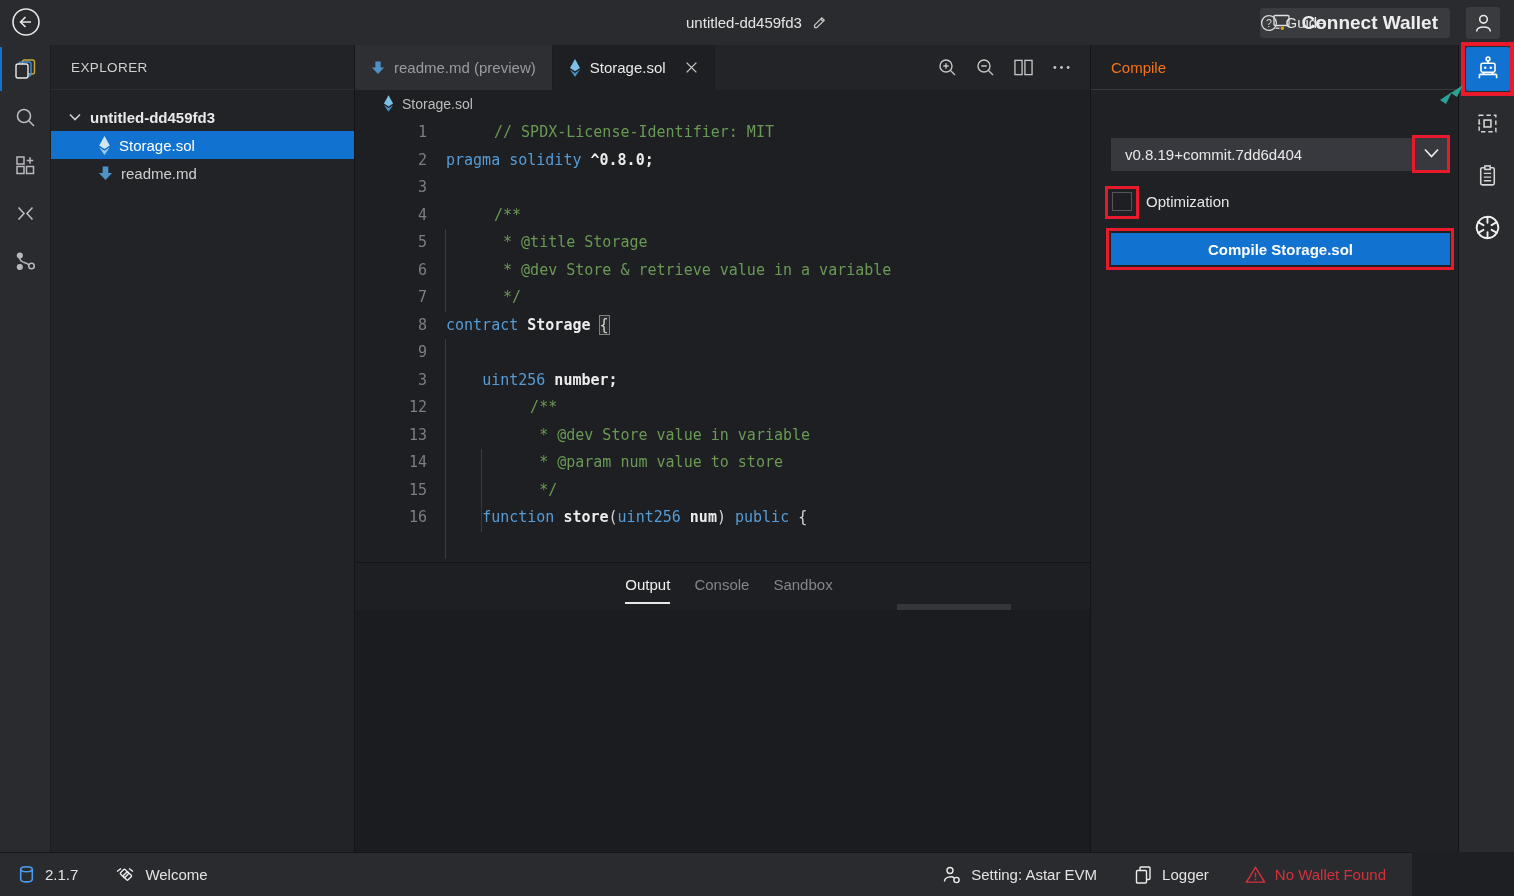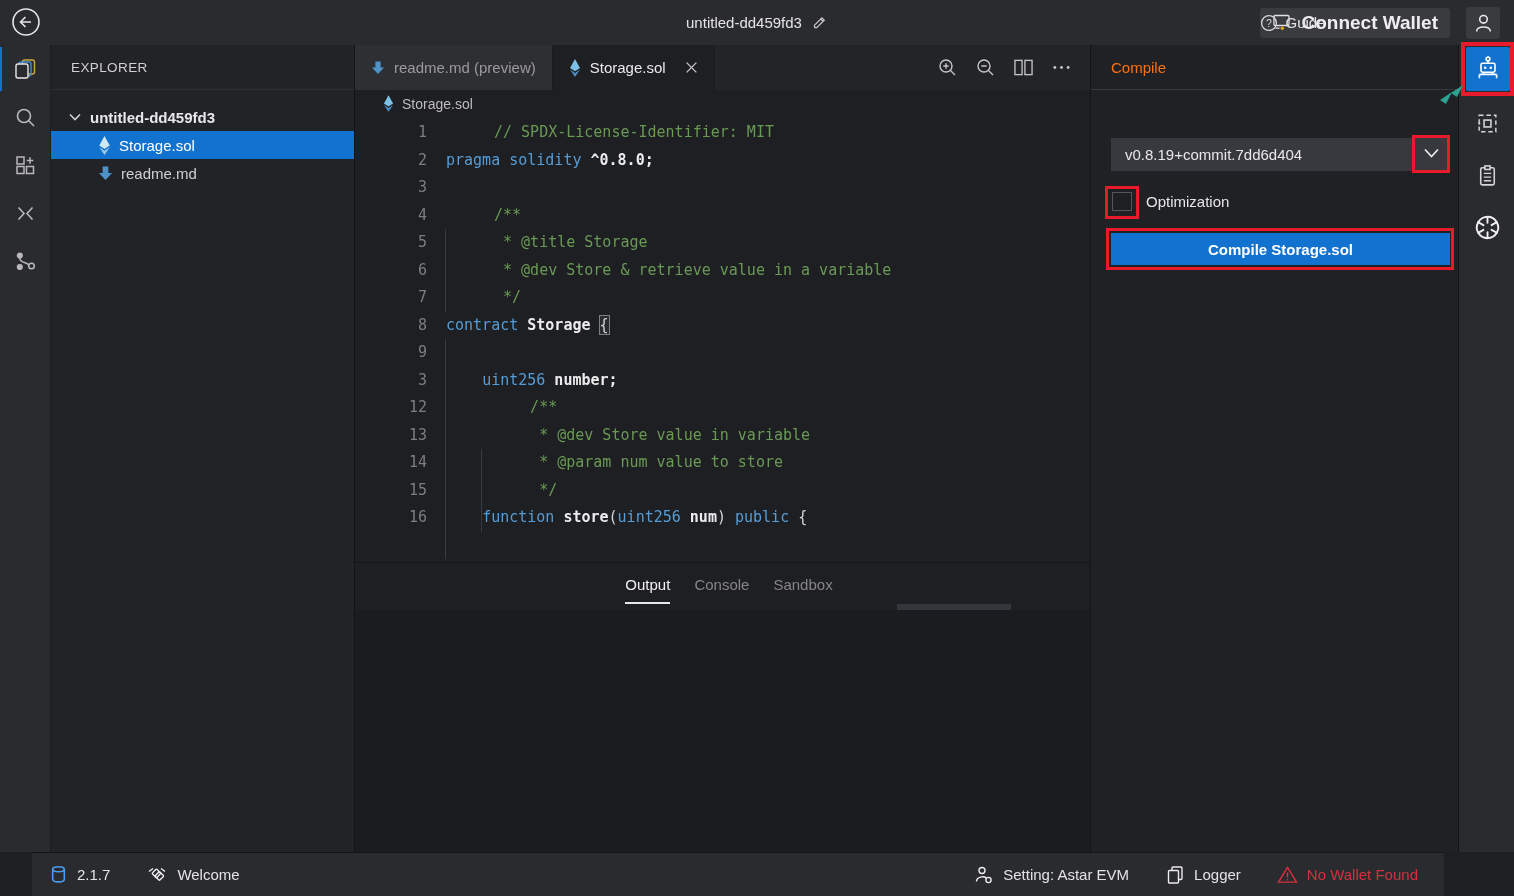--- a/index.html
+++ b/index.html
@@ -94,21 +94,21 @@
   
   .ractbar{position:absolute;left:1458px;top:45px;width:56px;height:807px;background:#2a2b2e;
            border-left:1px solid #151517;box-sizing:border-box;}
   .ractbar .item{width:56px;height:52px;display:flex;align-items:center;justify-content:center;cursor:pointer;}
   .robot-btn{position:absolute;left:1466px;top:47px;width:44px;height:44px;background:#1173cf;
              border-radius:2px;display:flex;align-items:center;justify-content:center;cursor:pointer;z-index:5;}
 
   
   .statusbar{position:absolute;left:0;top:852px;width:1412px;height:44px;background:#2a2b2e;
              border-top:1px solid #151517;box-sizing:border-box;display:flex;align-items:center;
-             font-size:15px;color:#e3e3e3;margin-left:32px;}
+             font-size:15px;color:#e3e3e3;}
   .sb-left{display:flex;align-items:center;gap:10px;padding-left:18px;}
   .sb-right{margin-left:auto;display:flex;align-items:center;gap:10px;padding-right:26px;}
   .sb-item{display:flex;align-items:center;gap:9px;cursor:pointer;}
   .sb-gap{width:16px;}
   .sb-warning{color:#d5303e;}
 
   
   .anno{position:absolute;border:3px solid #e81a2c;box-sizing:border-box;z-index:50;pointer-events:none;}
   .anno-robot{left:1461px;top:42px;width:53px;height:54px;border-width:4px;}
   .anno-chevron{left:1412px;top:135px;width:38px;height:38px;}

